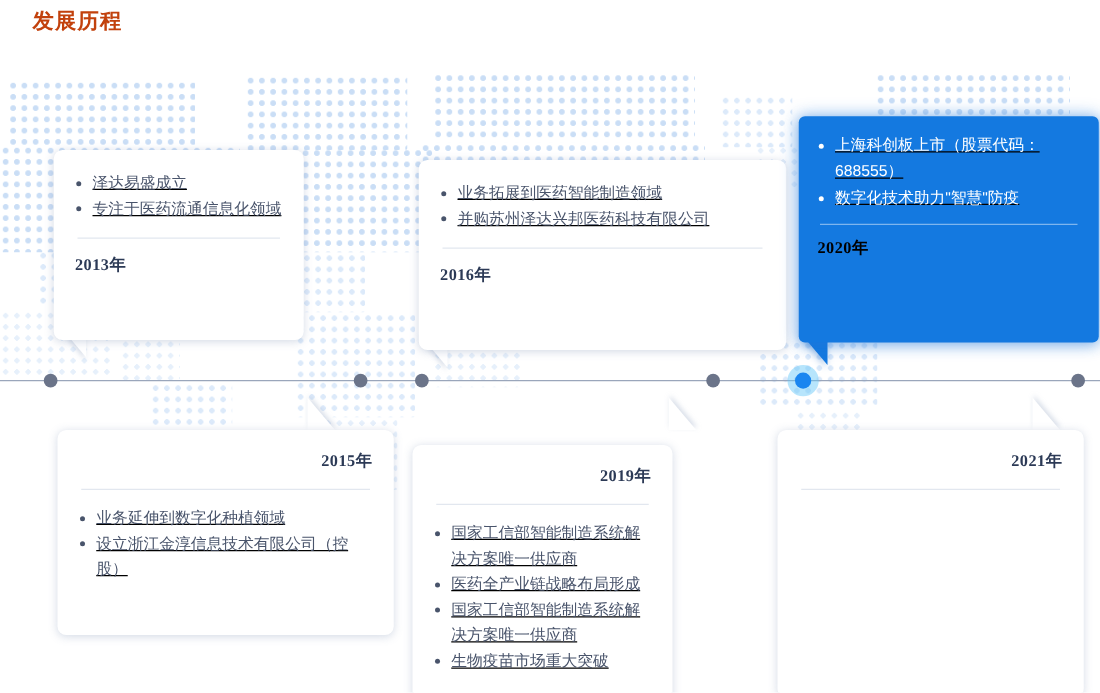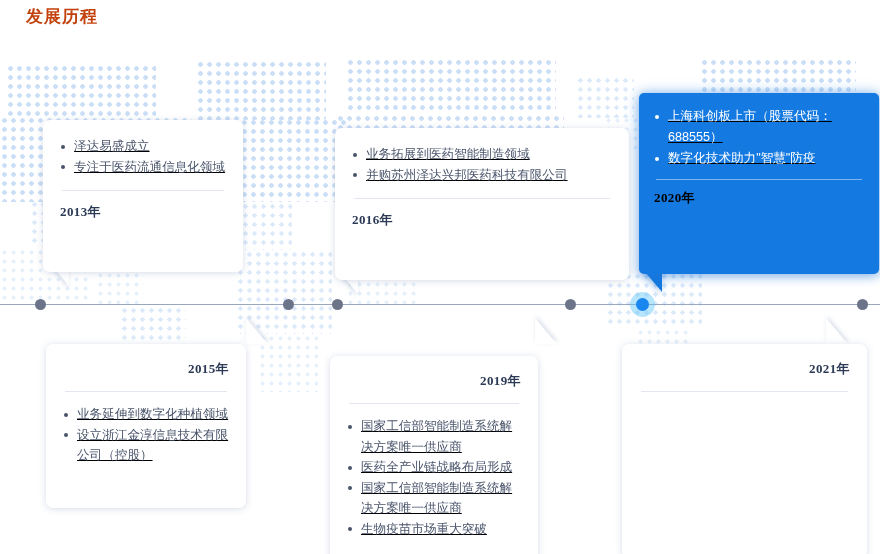--- a/index.html
+++ b/index.html
@@ -275,21 +275,21 @@
       <ul class="bullets">
         <li>上海科创板上市（股票代码：688555）</li>
         <li>数字化技术助力"智慧"防疫</li>
       </ul>
       <div class="divider" style="margin:10px 2px 9px 2px;"></div>
       <div class="year">2020年</div>
     </div>
   </div>
 
   <div class="tail up-right" style="left:246px; top:318px;"></div>
-  <div class="card bottom" style="left:46px; top:344px; width:200px; height:164px;">
+  <div class="card bottom" style="left:46px; top:344px; width:269px; height:164px;">
     <div class="card-inner">
       <div class="year">2015年</div>
       <div class="divider"></div>
       <ul class="bullets">
         <li>业务延伸到数字化种植领域</li>
         <li>设立浙江金淳信息技术有限公司（控股）</li>
       </ul>
     </div>
   </div>
 

